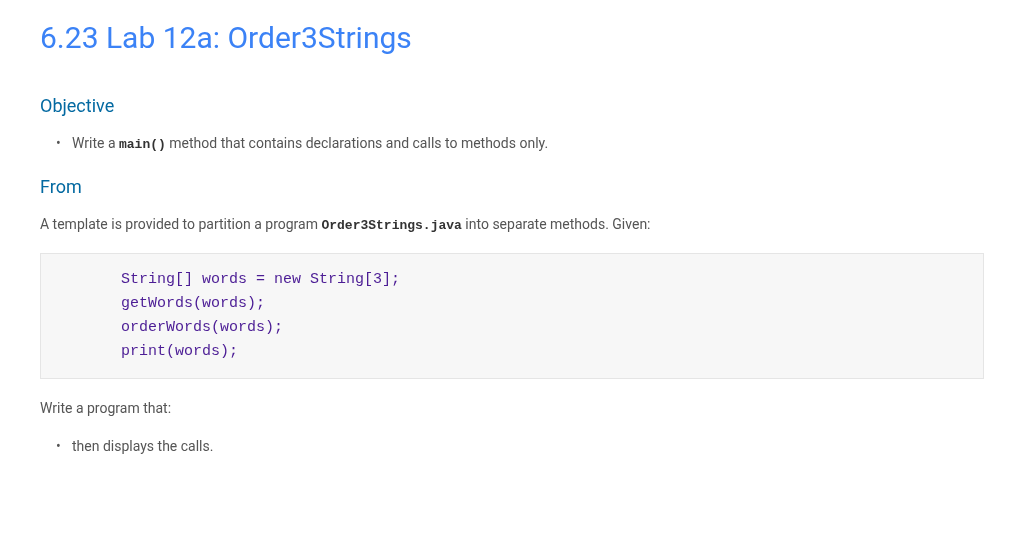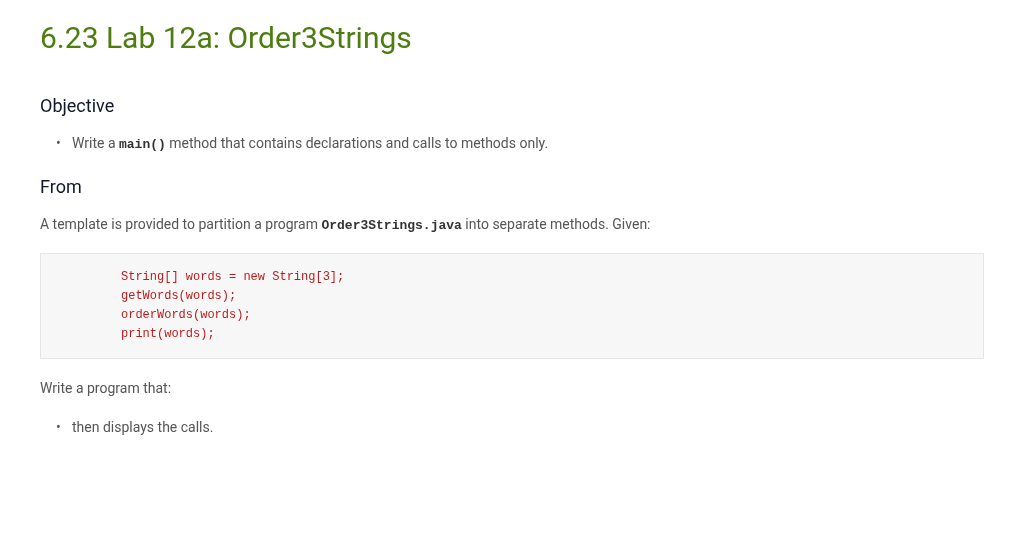--- a/index.html
+++ b/index.html
@@ -10,27 +10,27 @@
     body {
       font-family: -apple-system, BlinkMacSystemFont, "Segoe UI", Roboto, "Helvetica Neue", Arial, sans-serif;
       background: #ffffff;
       padding: 20px 40px;
       color: #424242;
       width: 1024px;
     }
     h1 {
       font-size: 30px;
       font-weight: 400;
-      color: #4d7c0f;
+      color: #3b82f6;
       margin-bottom: 40px;
     }
     h2 {
       font-size: 18px;
       font-weight: 400;
-      color: #0f172a;
+      color: #0369a1;
       margin-bottom: 16px;
       margin-top: 8px;
     }
     ul {
       list-style: none;
       padding-left: 32px;
       margin-bottom: 20px;
     }
     ul li {
       position: relative;
@@ -57,22 +57,22 @@
       color: #333;
       font-weight: 600;
       text-align: right;
     }
     pre {
       background: #f7f7f7;
       border: 1px solid #e5e5e5;
       padding: 14px 14px 14px 80px;
       margin-bottom: 18px;
       font-family: "Courier New", Courier, monospace;
-      font-size: 12px;
-      color: #b91c1c;
+      font-size: 15px;
+      color: #4c1d95;
       line-height: 1.6;
       white-space: pre;
     }
   </style>
 </head>
 <body>
 
 <h1>6.23 Lab 12a: Order3Strings</h1>
 
 <h2>Objective</h2>

